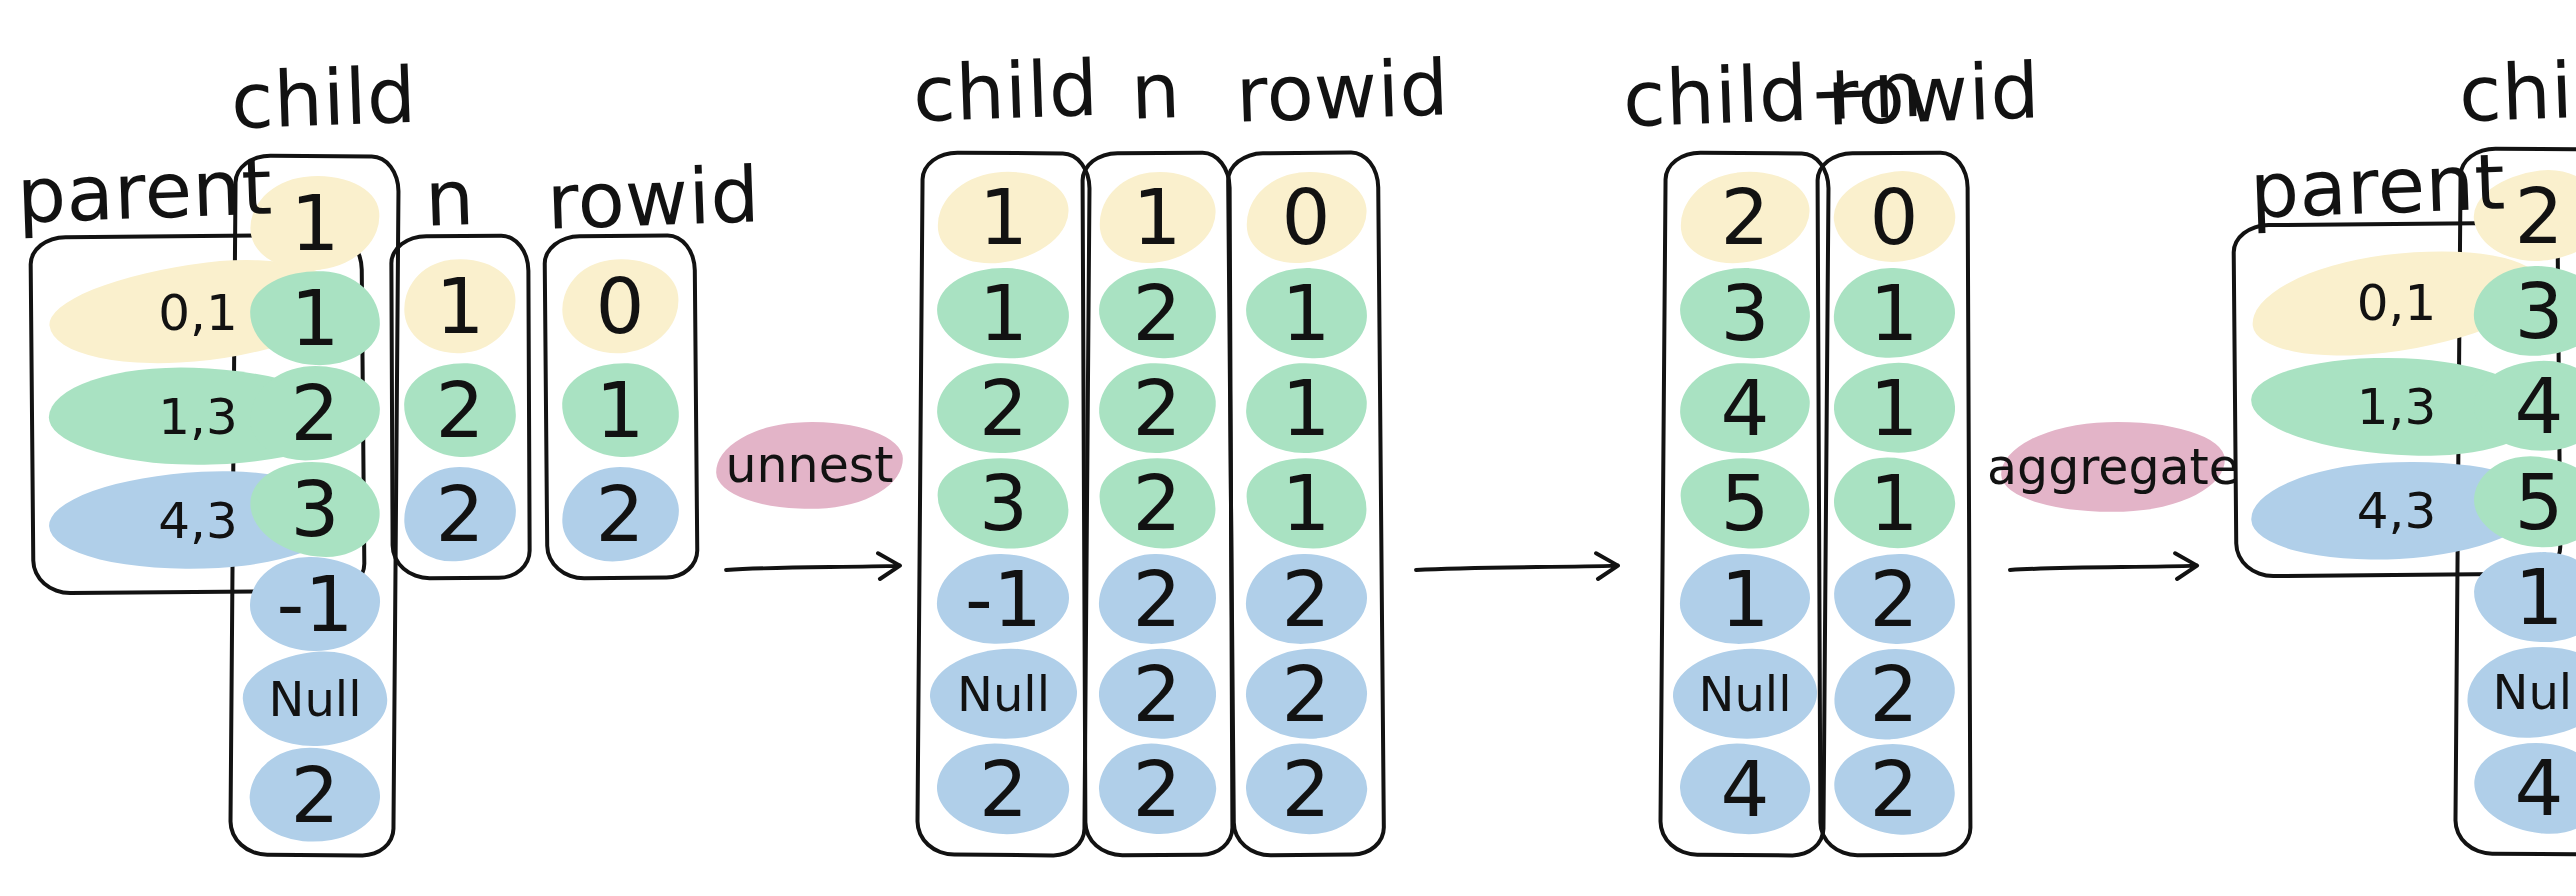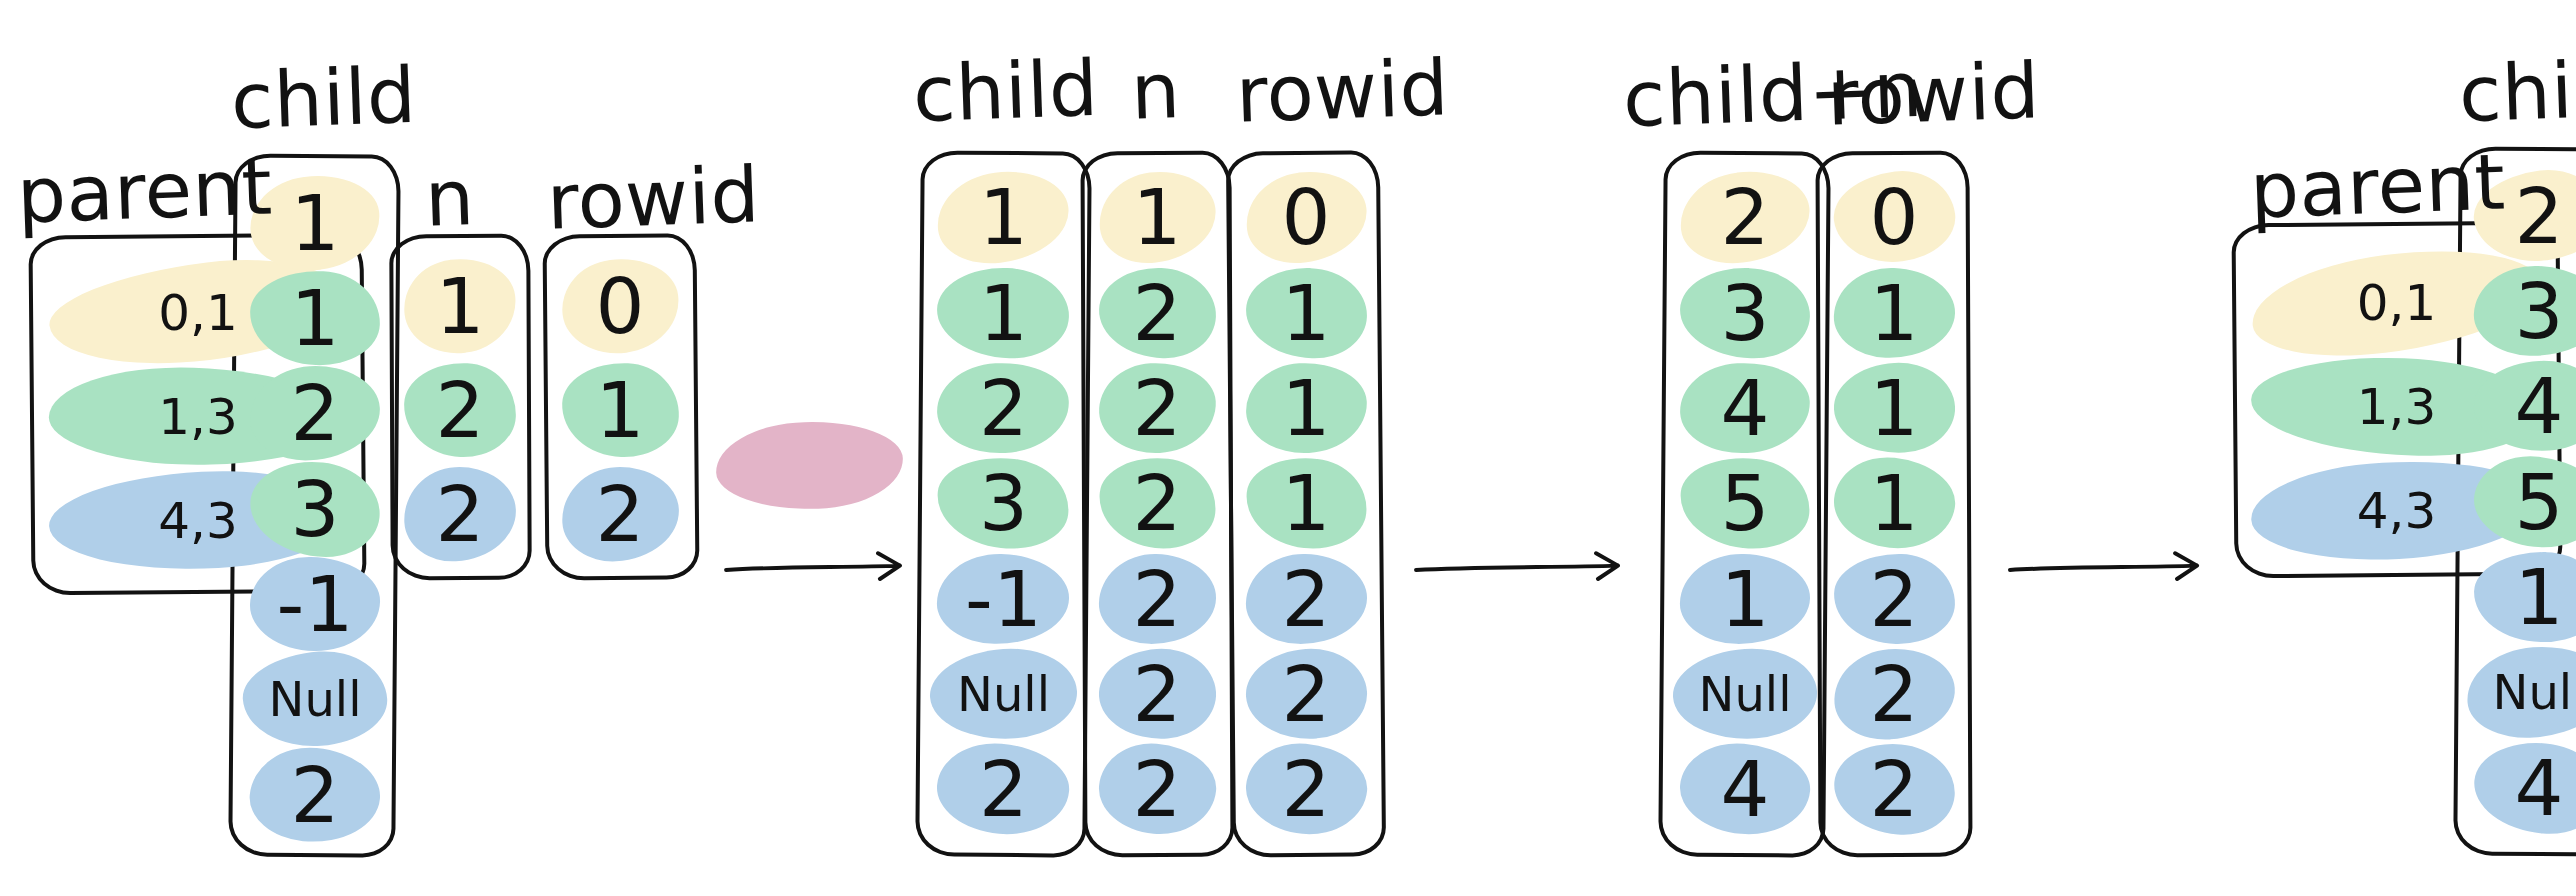--- a/index.html
+++ b/index.html
@@ -367,24 +367,29 @@
     <div class="cell" style="left: 2467px; top: 647px; width: 144px; height: 90px; font-size: 48px;">
       <span class="blob v3" style="background: rgb(176, 207, 233); left: 0%; width: 100%; transform: rotate(-4deg);"></span>
       <span class="cell-text">Null</span>
     </div>
     <div class="cell" style="left: 2467px; top: 743px; width: 144px; height: 90px; font-size: 77px;">
       <span class="blob v4" style="background: rgb(176, 207, 233); left: 5%; width: 90%; transform: rotate(5deg);"></span>
       <span class="cell-text">4</span>
     </div>
     <div class="op-chip" style="left: 716px; top: 422px; width: 187px; height: 87px; font-size: 49px;">
       <span class="chip-bg" style="background: rgb(227, 180, 200); transform: rotate(-1.8deg);"></span>
+      <span class="chip-label">unnest</span>
     </div>
     <svg class="arrow" width="181" height="43" viewBox="0 0 187.24675324675326 45.07792207792208" style="left: 723px; top: 547px; position: absolute;">
       <path d="M 2 24.03896103896104 C 56.17402597402597 20.53896103896104, 131.07272727272726 21.53896103896104, 183.24675324675326 19.53896103896104 M 161.24675324675326 6.538961038961041 L 184.24675324675326 19.53896103896104 M 163.24675324675326 33.53896103896104 L 184.24675324675326 19.53896103896104" stroke="#121212" stroke-width="4.161038961038961" fill="none" stroke-linecap="round"></path>
     </svg>
     <svg class="arrow" width="209" height="43" viewBox="0 0 216.72077922077924 45.07792207792208" style="left: 1413px; top: 547px; position: absolute;">
       <path d="M 2 24.03896103896104 C 65.01623376623377 20.53896103896104, 151.70454545454547 21.53896103896104, 212.72077922077924 19.53896103896104 M 190.72077922077924 6.538961038961041 L 213.72077922077924 19.53896103896104 M 192.72077922077924 33.53896103896104 L 213.72077922077924 19.53896103896104" stroke="#121212" stroke-width="4.161038961038961" fill="none" stroke-linecap="round"></path>
     </svg>
+    <div class="op-chip" style="left: 2001px; top: 422px; width: 224px; height: 90px; font-size: 49px;">
+      <span class="chip-bg" style="background: rgb(227, 180, 200); transform: rotate(-1.8deg);"></span>
+      <span class="chip-label">aggregate</span>
+    </div>
     <svg class="arrow" width="194" height="43" viewBox="0 0 201.11688311688312 45.07792207792208" style="left: 2007px; top: 547px; position: absolute;">
       <path d="M 2 24.03896103896104 C 60.335064935064935 20.53896103896104, 140.78181818181818 21.53896103896104, 197.11688311688312 19.53896103896104 M 175.11688311688312 6.538961038961041 L 198.11688311688312 19.53896103896104 M 177.11688311688312 33.53896103896104 L 198.11688311688312 19.53896103896104" stroke="#121212" stroke-width="4.161038961038961" fill="none" stroke-linecap="round"></path>
     </svg>
   </div>
 
 
 </body></html>

